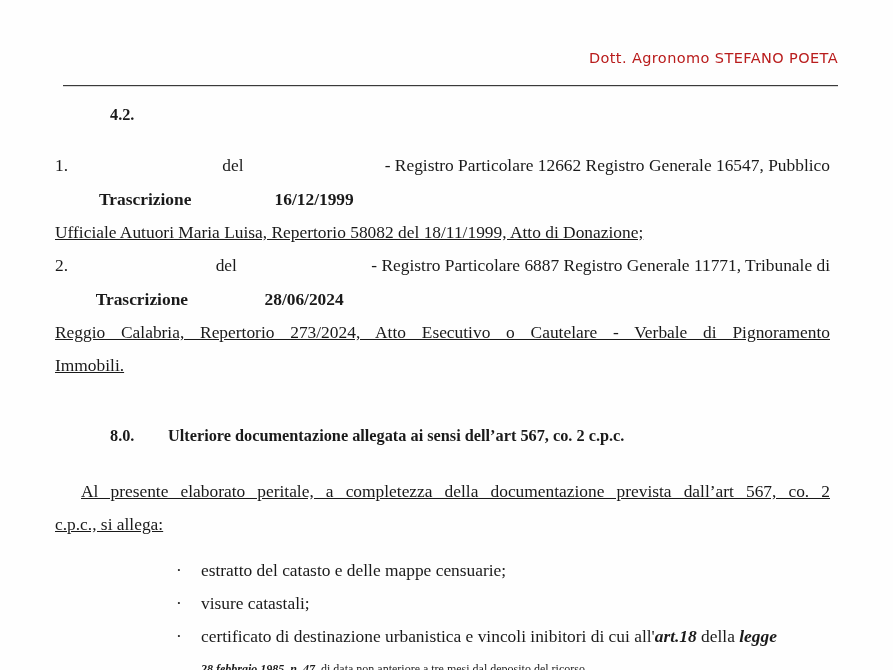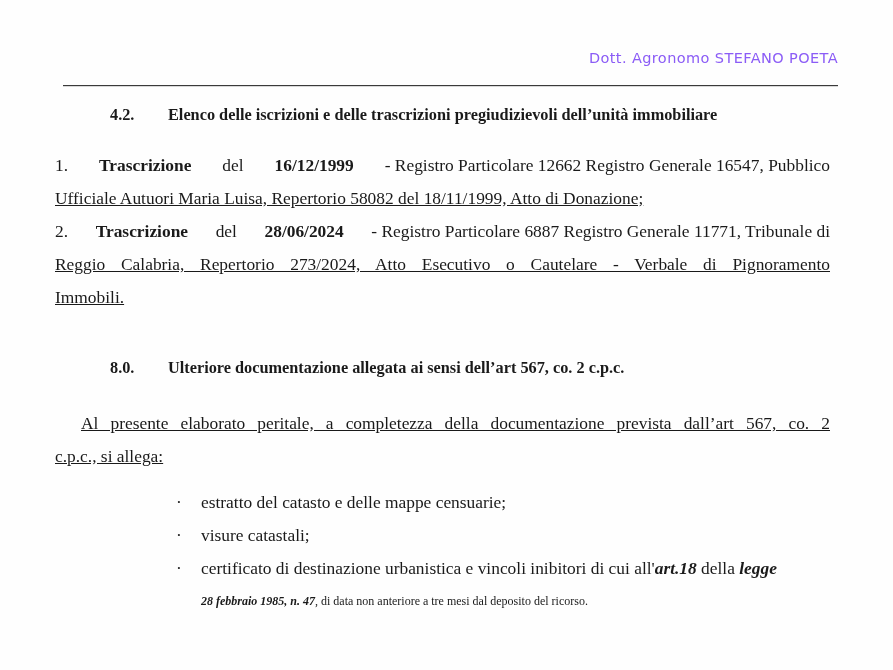--- a/index.html
+++ b/index.html
@@ -28,21 +28,21 @@
   
   .doc-header {
     position: absolute;
     left: 63px;
     top: 50px;
     width: 775px;
     text-align: right;
     font-family: "DejaVu Sans", "Liberation Sans", sans-serif;
     font-size: 14.5px;
     letter-spacing: 0.4px;
-    color: #8b5cf6;
+    color: #b91c1c;
     white-space: nowrap;
   }
   .header-rule {
     position: absolute;
     left: 63px;
     top: 85px;
     width: 775px;
     height: 0;
     border-top: 1.6px solid #3a3a3a;
     border-bottom: 1px solid #d8d8d8;
@@ -86,21 +86,21 @@
   }
   .just {
     display: flex;
     justify-content: space-between;
     white-space: nowrap;
     font-size: 17.4px;
     line-height: 33px;
   }
   .just > span { display: inline-block; }
 
-  b, .b { font-weight: bold; }
+  b, .b { font-weight: bold; margin-top: 34px; }
   i, .i { font-style: italic; font-weight: bold; }
 
   
   .gap-heading-to-list { height: 23px; }
   .gap-list-to-heading { height: 43px; }
   .gap-heading-to-para { height: 28px; }
   .gap-para-to-bullets { height: 13px; }
 
   
   .bullets {
@@ -135,21 +135,20 @@
 
 <div class="page">
 
   <div class="doc-header">Dott. Agronomo STEFANO POETA</div>
   <div class="header-rule"></div>
 
   <div class="content">
 
     <div class="section-heading">
       <span class="sec-num">4.2.</span>
-      <span class="sec-title">Elenco delle iscrizioni e delle trascrizioni pregiudizievoli dell’unità immobiliare</span>
     </div>
 
     <div class="gap-heading-to-list"></div>
 
     <div class="just">
       <span>1.</span>
       <span class="b">Trascrizione</span>
       <span>del</span>
       <span class="b">16/12/1999</span>
       <span>- Registro Particolare 12662 Registro Generale 16547, Pubblico</span>

